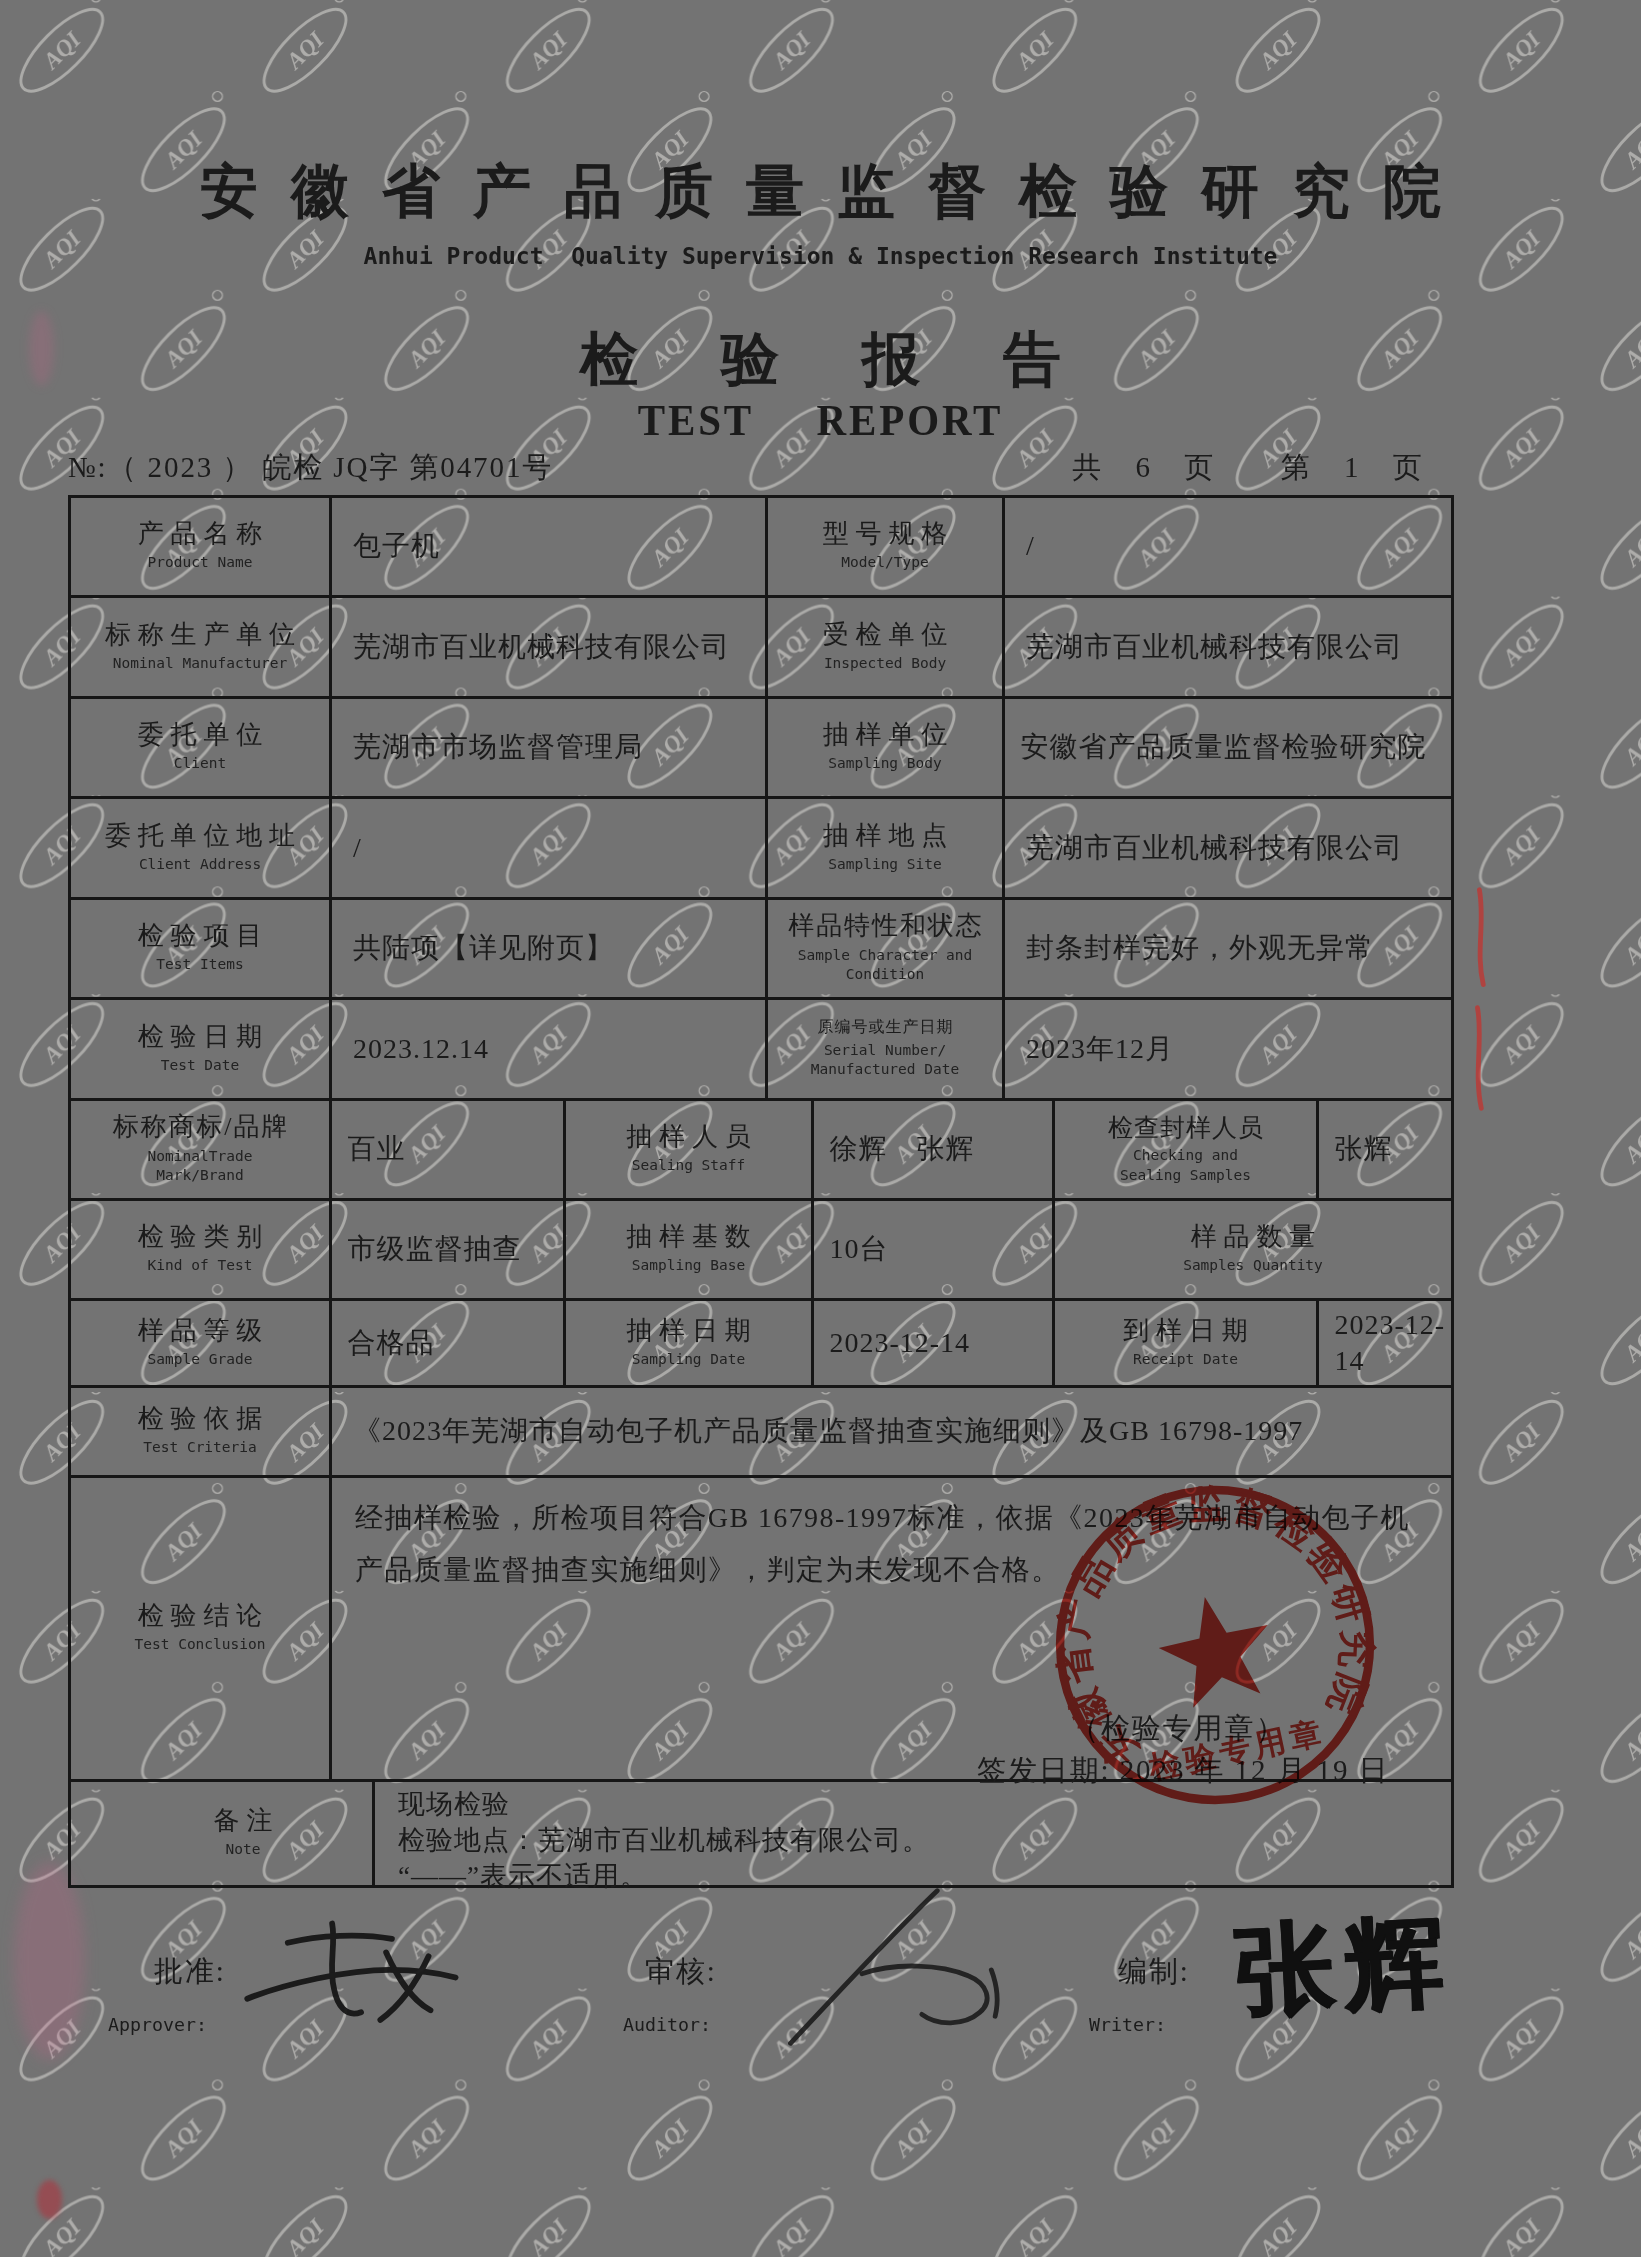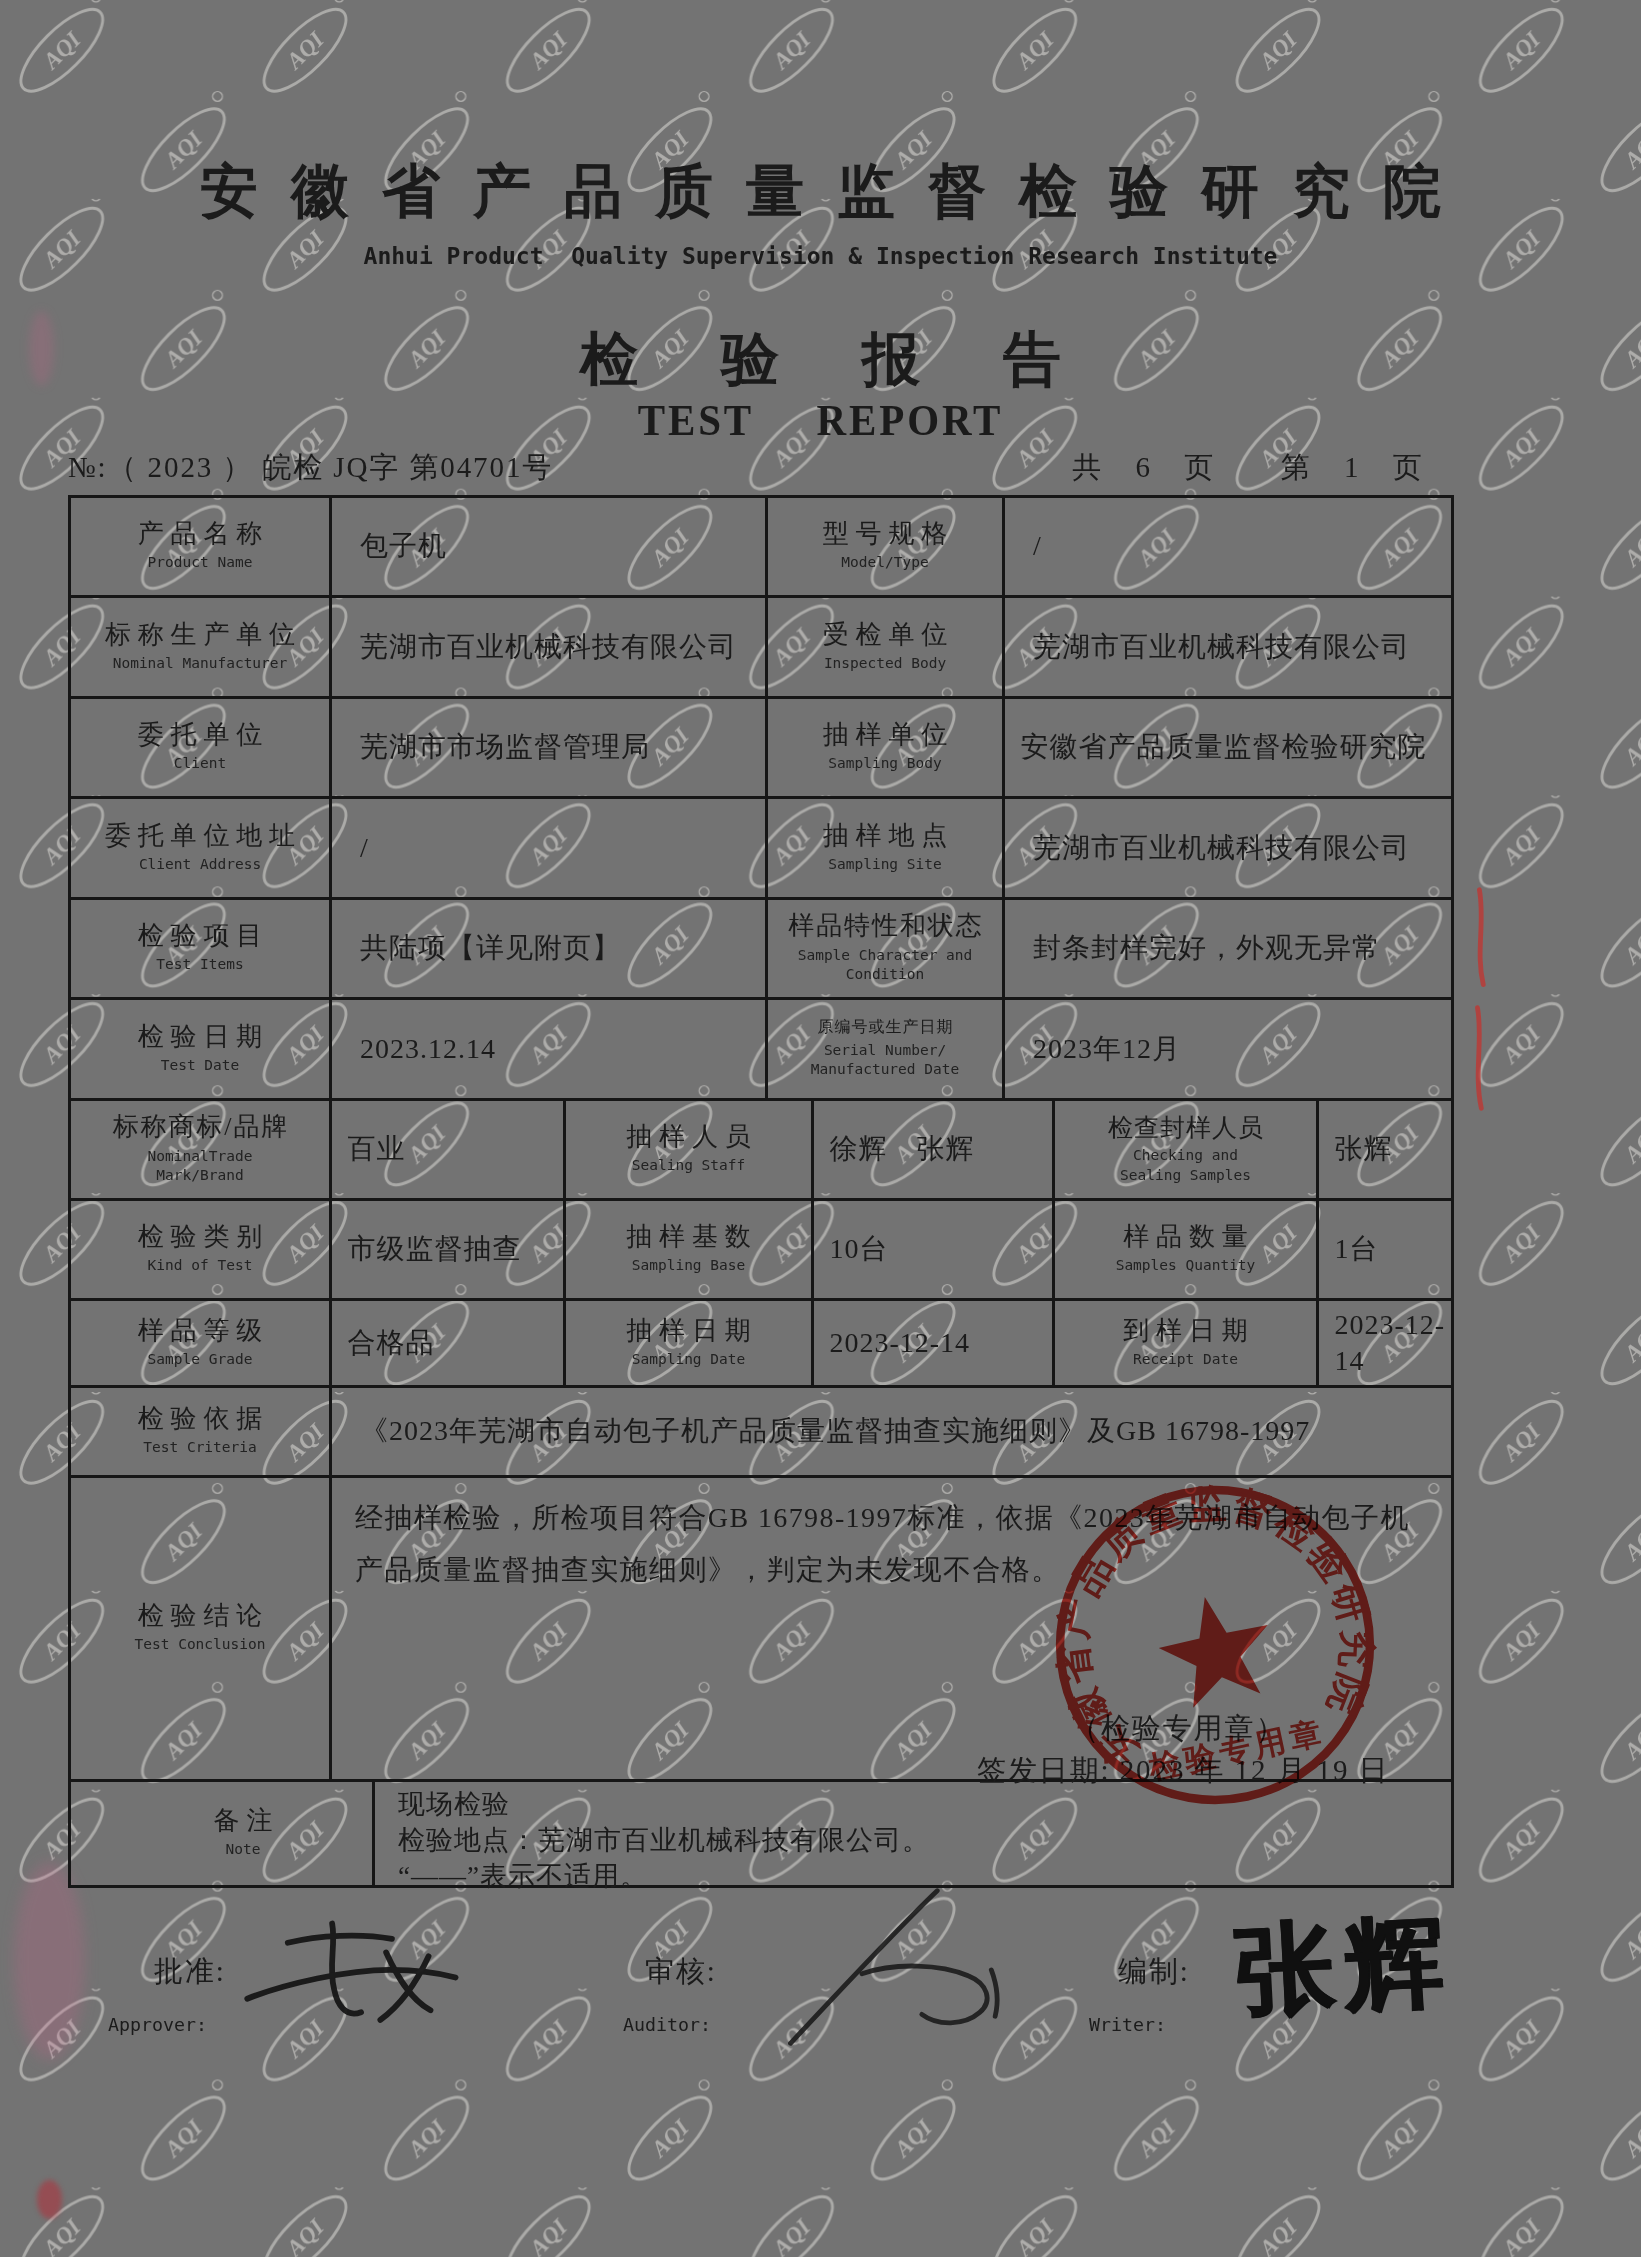--- a/index.html
+++ b/index.html
@@ -55,21 +55,21 @@
   .c{box-sizing:border-box;border-right:3.9px solid #161616;height:auto;display:flex;}
   .c:last-child{border-right:none;flex:1;}
   .h107{height:100px}.h108{height:101px}.h93{height:87px}.h96{height:90px}.h318{height:304px}.h110{height:103px}
   .wL{width:261px}.wV1{width:436px}.wL2{width:237px}
   .wVa{width:234px}.wLb{width:248px}.wVc{width:241px}.wLd{width:264px}
   .label{flex-direction:column;justify-content:center;align-items:center;text-align:center;gap:4.8px;padding:3.9px 5.8px;}
   .label .cn{font-size:26px;letter-spacing:6.8px;text-indent:6.8px;line-height:1.1;}
   .label .en{font-family:"DejaVu Sans Mono","Liberation Mono",monospace;font-size:14.5px;line-height:1.35;color:#222;}
   .mw175{max-width:169px;}
   .mw200{max-width:193px;}
-  .value{align-items:center;padding-left:28px;font-size:28px;letter-spacing:1px;line-height:1.3;}
+  .value{align-items:center;padding-left:21px;font-size:28px;letter-spacing:1px;line-height:1.3;}
   .value.small-pad{padding-left:15.4px;}
   .conclusion-cell{position:relative;display:block;padding:13.5px 29px 0 23px;font-size:28px;line-height:52px;letter-spacing:1.4px;}
   .note-cell{display:block;padding:3.9px 0 0 23px;font-size:27px;line-height:36px;letter-spacing:1px;}
 
   
   .seal-note{left:1070px;top:1709px;font-size:29px;letter-spacing:1.9px;z-index:1;}
   .issue-date{left:977px;top:1751px;font-size:29px;letter-spacing:1.9px;z-index:1;}
 
   
   .stamp{
@@ -279,23 +279,20 @@
         <div class="cn">抽样基数</div>
         <div class="en">Sampling Base</div>
       </div>
       <div class="c value wVc small-pad">
           <span>10台</span>
         </div>
       <div class="c label wLd">
         <div class="cn">样品数量</div>
         <div class="en">Samples Quantity</div>
       </div>
-      <div class="c value small-pad">
-          <span>1台</span>
-        </div>
     </div>
 
     <div class="tr h93">
       <div class="c label wL">
         <div class="cn">样品等级</div>
         <div class="en">Sample Grade</div>
       </div>
       <div class="c value wVa small-pad">
           <span>合格品</span>
         </div>

